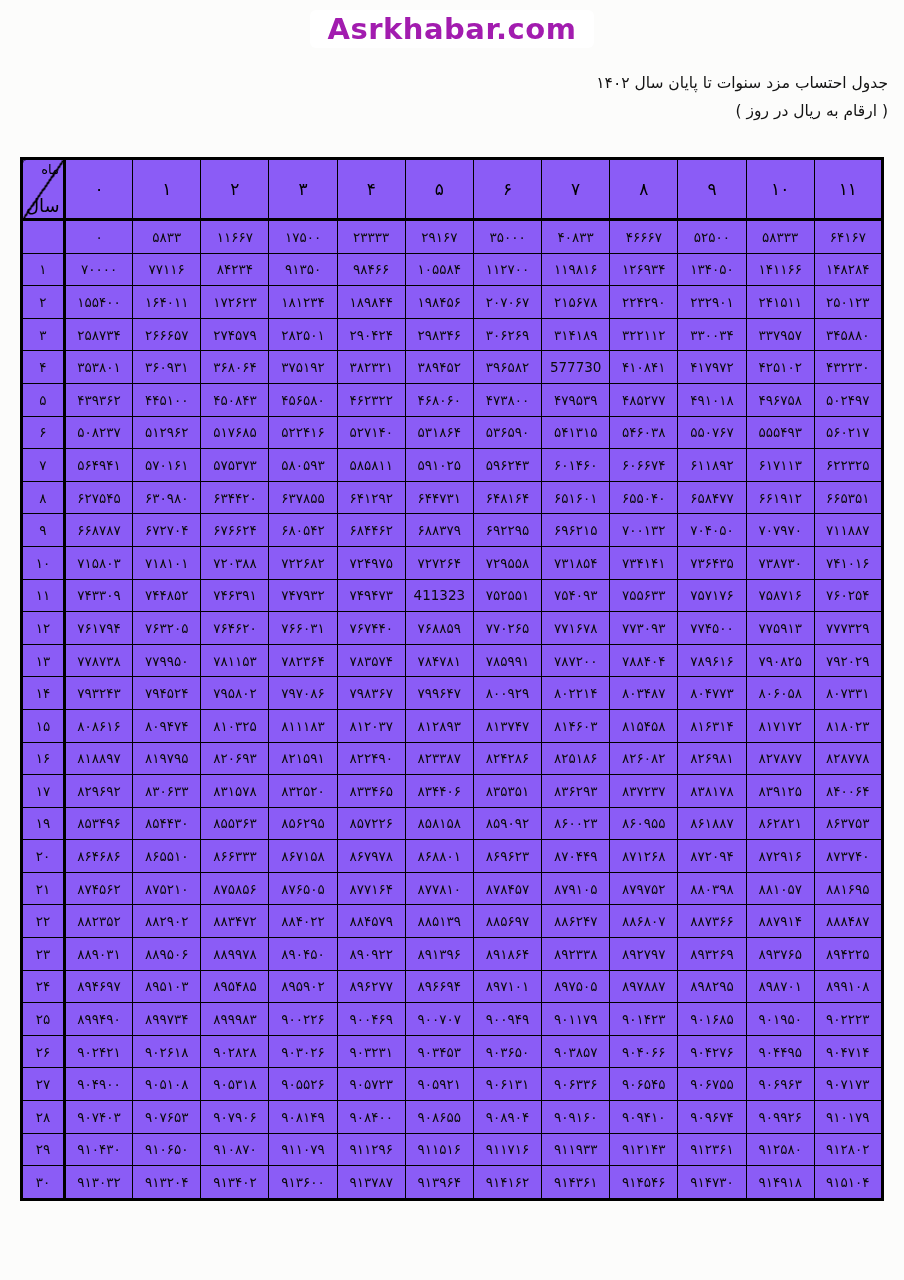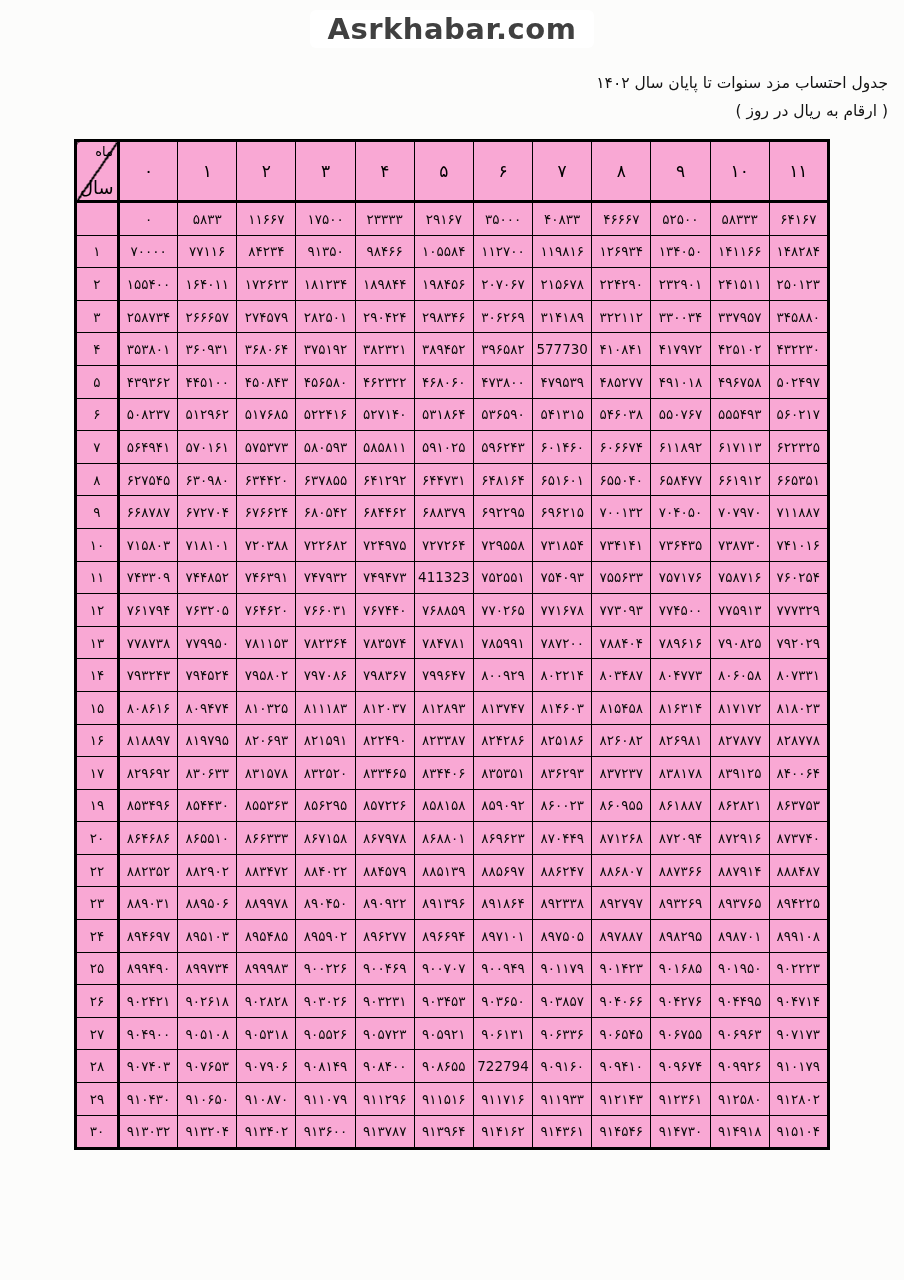--- a/index.html
+++ b/index.html
@@ -16,45 +16,45 @@
     height:52px;
   }
   .banner span{
     display:inline-block;
     background:#fff;
     border-radius:6px;
     padding:2px 18px;
     font-size:29px;
     font-weight:bold;
     letter-spacing:.5px;
-    color:#404040;
+    color:#a21caf;
   }
   .doc-header{
     direction:rtl;
     padding:4px 16px 6px 30px;
   }
   .hdr-row{
     display:flex;
     justify-content:space-between;
     align-items:baseline;
     font-size:15.5px;
     line-height:1.0;
     margin:10px 0 12px 0;
     color:#141414;
   }
   .hdr-row .h-right{padding-right:2px;}
   .hdr-row .h-left{padding-left:14px;}
   table.wage{
     direction:ltr;
     border-collapse:collapse;
     table-layout:fixed;
-    margin:2px auto 0 auto;
-    width:756px;
+    margin:20px auto 0 auto;
+    width:864px;
     border:3px solid #000;
-    background:#f9a8d4;
+    background:#8b5cf6;
   }
   table.wage th, table.wage td{
     border:1.6px solid #000;
     text-align:center;
     vertical-align:middle;
     padding:0;
     overflow:hidden;
     white-space:nowrap;
   }
   
@@ -430,20 +430,35 @@
         <td>۸۶۷۹۷۸</td>
         <td>۸۶۸۸۰۱</td>
         <td>۸۶۹۶۲۳</td>
         <td>۸۷۰۴۴۹</td>
         <td>۸۷۱۲۶۸</td>
         <td>۸۷۲۰۹۴</td>
         <td>۸۷۲۹۱۶</td>
         <td>۸۷۳۷۴۰</td>
       </tr>
       <tr>
+        <th class="year-col">۲۱</th>
+        <td class="first-data">۸۷۴۵۶۲</td>
+        <td>۸۷۵۲۱۰</td>
+        <td>۸۷۵۸۵۶</td>
+        <td>۸۷۶۵۰۵</td>
+        <td>۸۷۷۱۶۴</td>
+        <td>۸۷۷۸۱۰</td>
+        <td>۸۷۸۴۵۷</td>
+        <td>۸۷۹۱۰۵</td>
+        <td>۸۷۹۷۵۲</td>
+        <td>۸۸۰۳۹۸</td>
+        <td>۸۸۱۰۵۷</td>
+        <td>۸۸۱۶۹۵</td>
+      </tr>
+      <tr>
         <th class="year-col">۲۲</th>
         <td class="first-data">۸۸۲۳۵۲</td>
         <td>۸۸۲۹۰۲</td>
         <td>۸۸۳۴۷۲</td>
         <td>۸۸۴۰۲۲</td>
         <td>۸۸۴۵۷۹</td>
         <td>۸۸۵۱۳۹</td>
         <td>۸۸۵۶۹۷</td>
         <td>۸۸۶۲۴۷</td>
         <td>۸۸۶۸۰۷</td>
@@ -527,21 +542,21 @@
         <td>۹۰۷۱۷۳</td>
       </tr>
       <tr>
         <th class="year-col">۲۸</th>
         <td class="first-data">۹۰۷۴۰۳</td>
         <td>۹۰۷۶۵۳</td>
         <td>۹۰۷۹۰۶</td>
         <td>۹۰۸۱۴۹</td>
         <td>۹۰۸۴۰۰</td>
         <td>۹۰۸۶۵۵</td>
-        <td>722794</td>
+        <td>۹۰۸۹۰۴</td>
         <td>۹۰۹۱۶۰</td>
         <td>۹۰۹۴۱۰</td>
         <td>۹۰۹۶۷۴</td>
         <td>۹۰۹۹۲۶</td>
         <td>۹۱۰۱۷۹</td>
       </tr>
       <tr>
         <th class="year-col">۲۹</th>
         <td class="first-data">۹۱۰۴۳۰</td>
         <td>۹۱۰۶۵۰</td>

